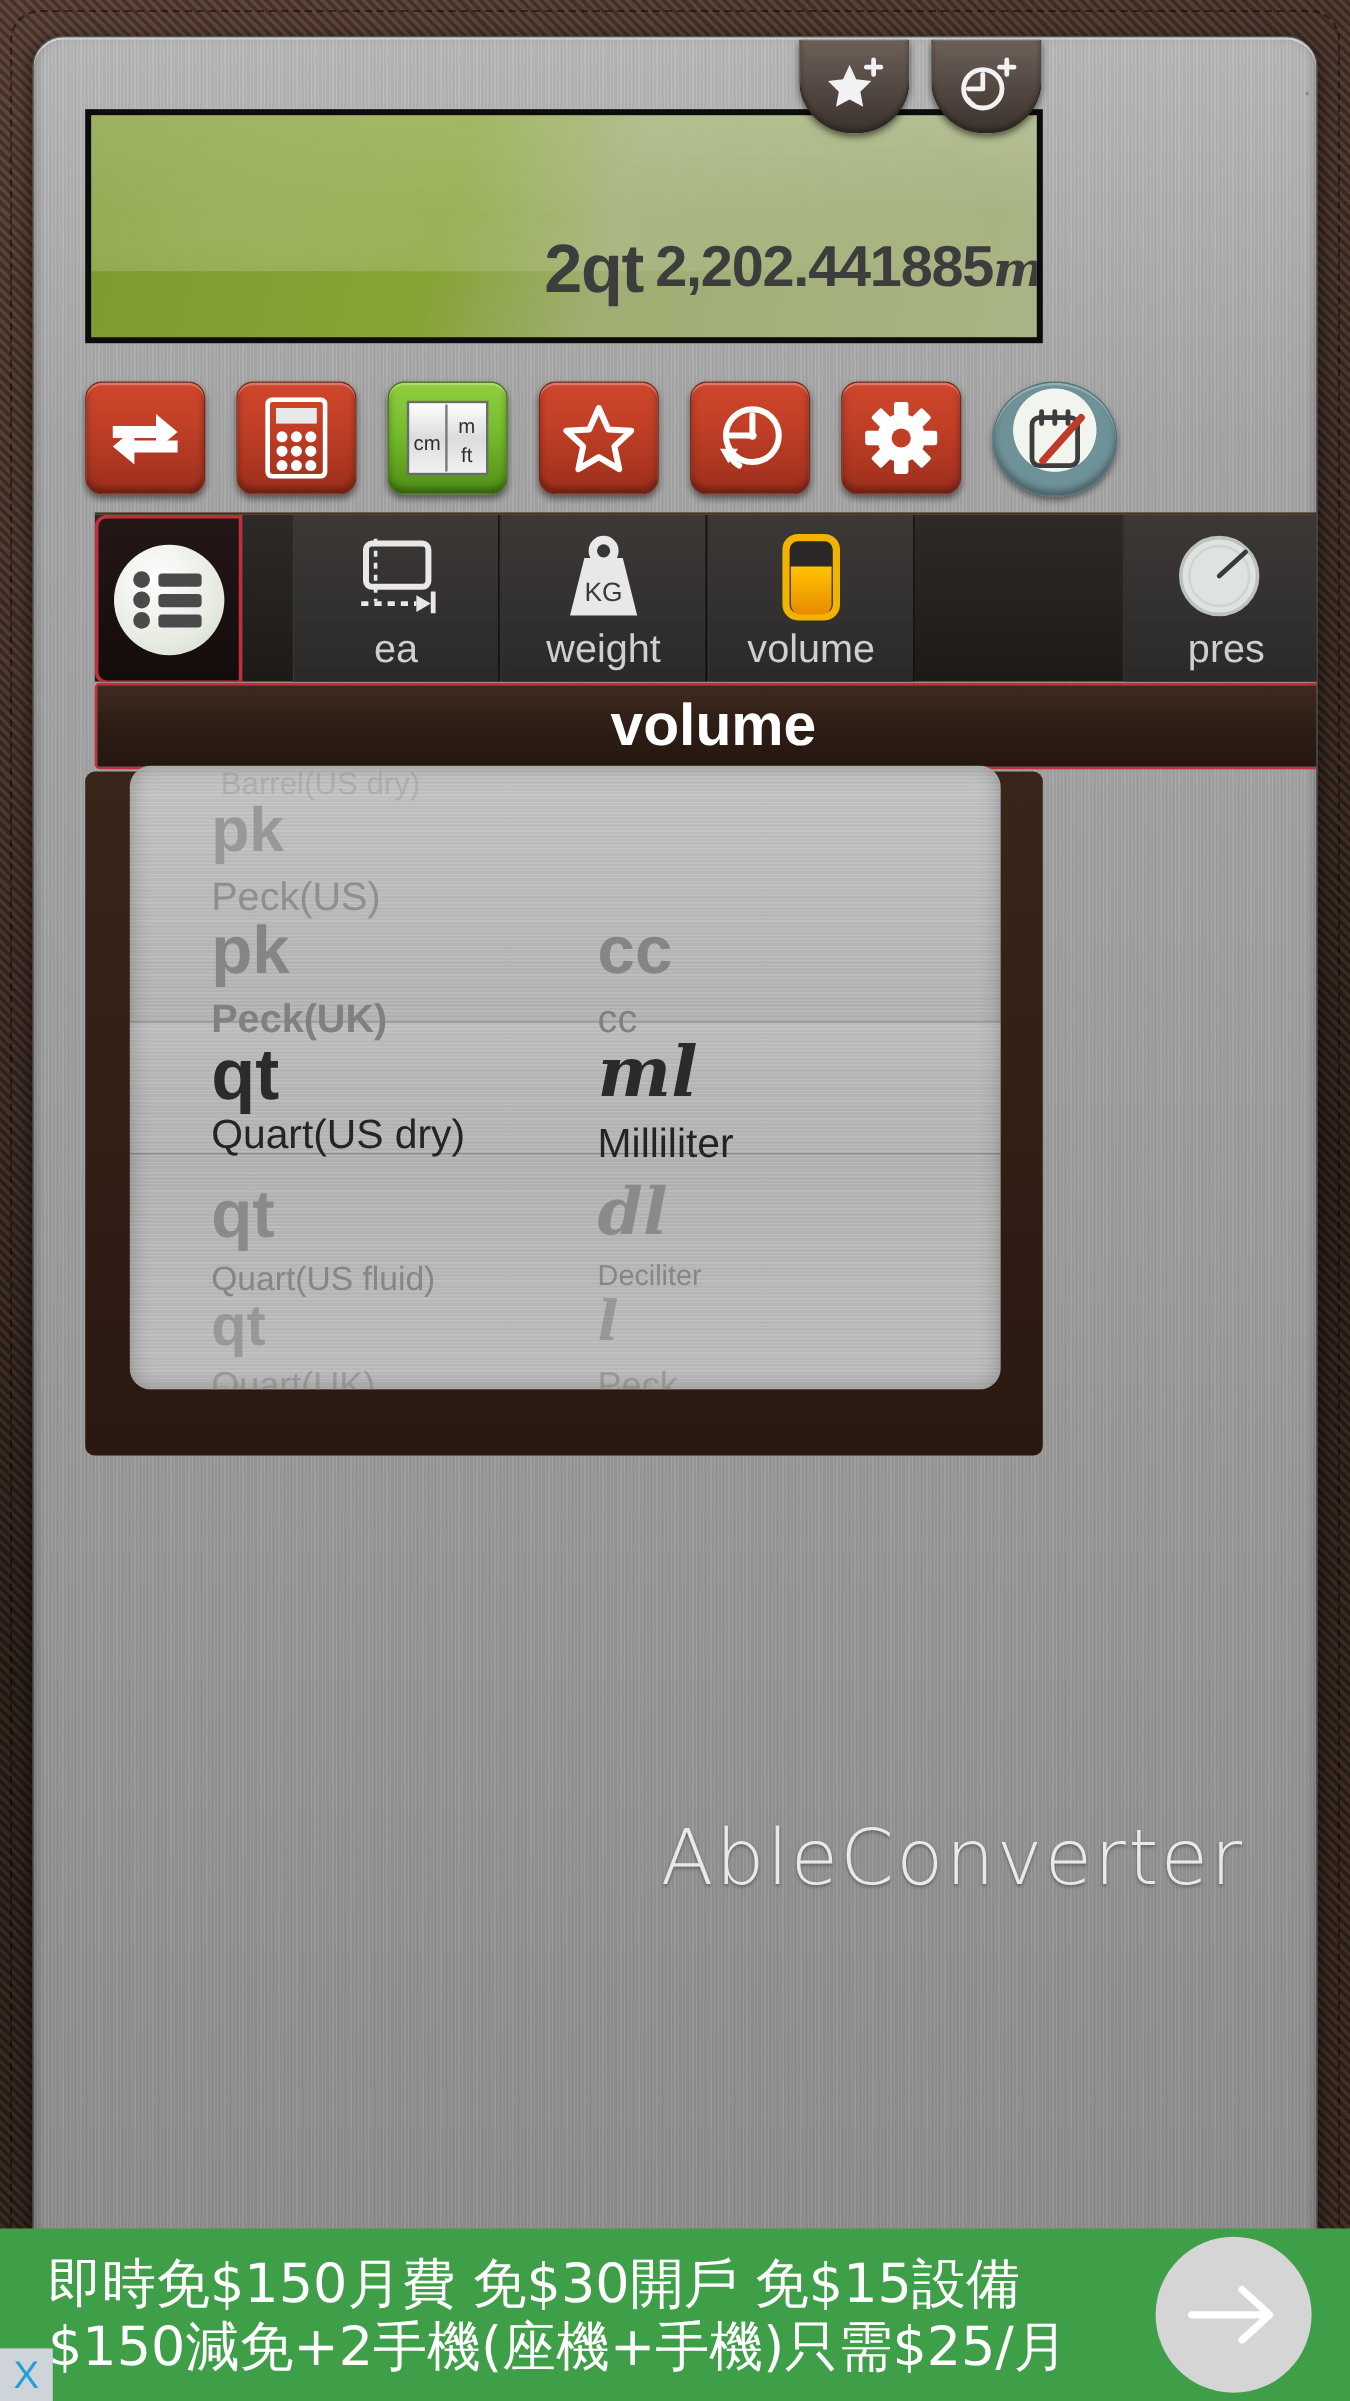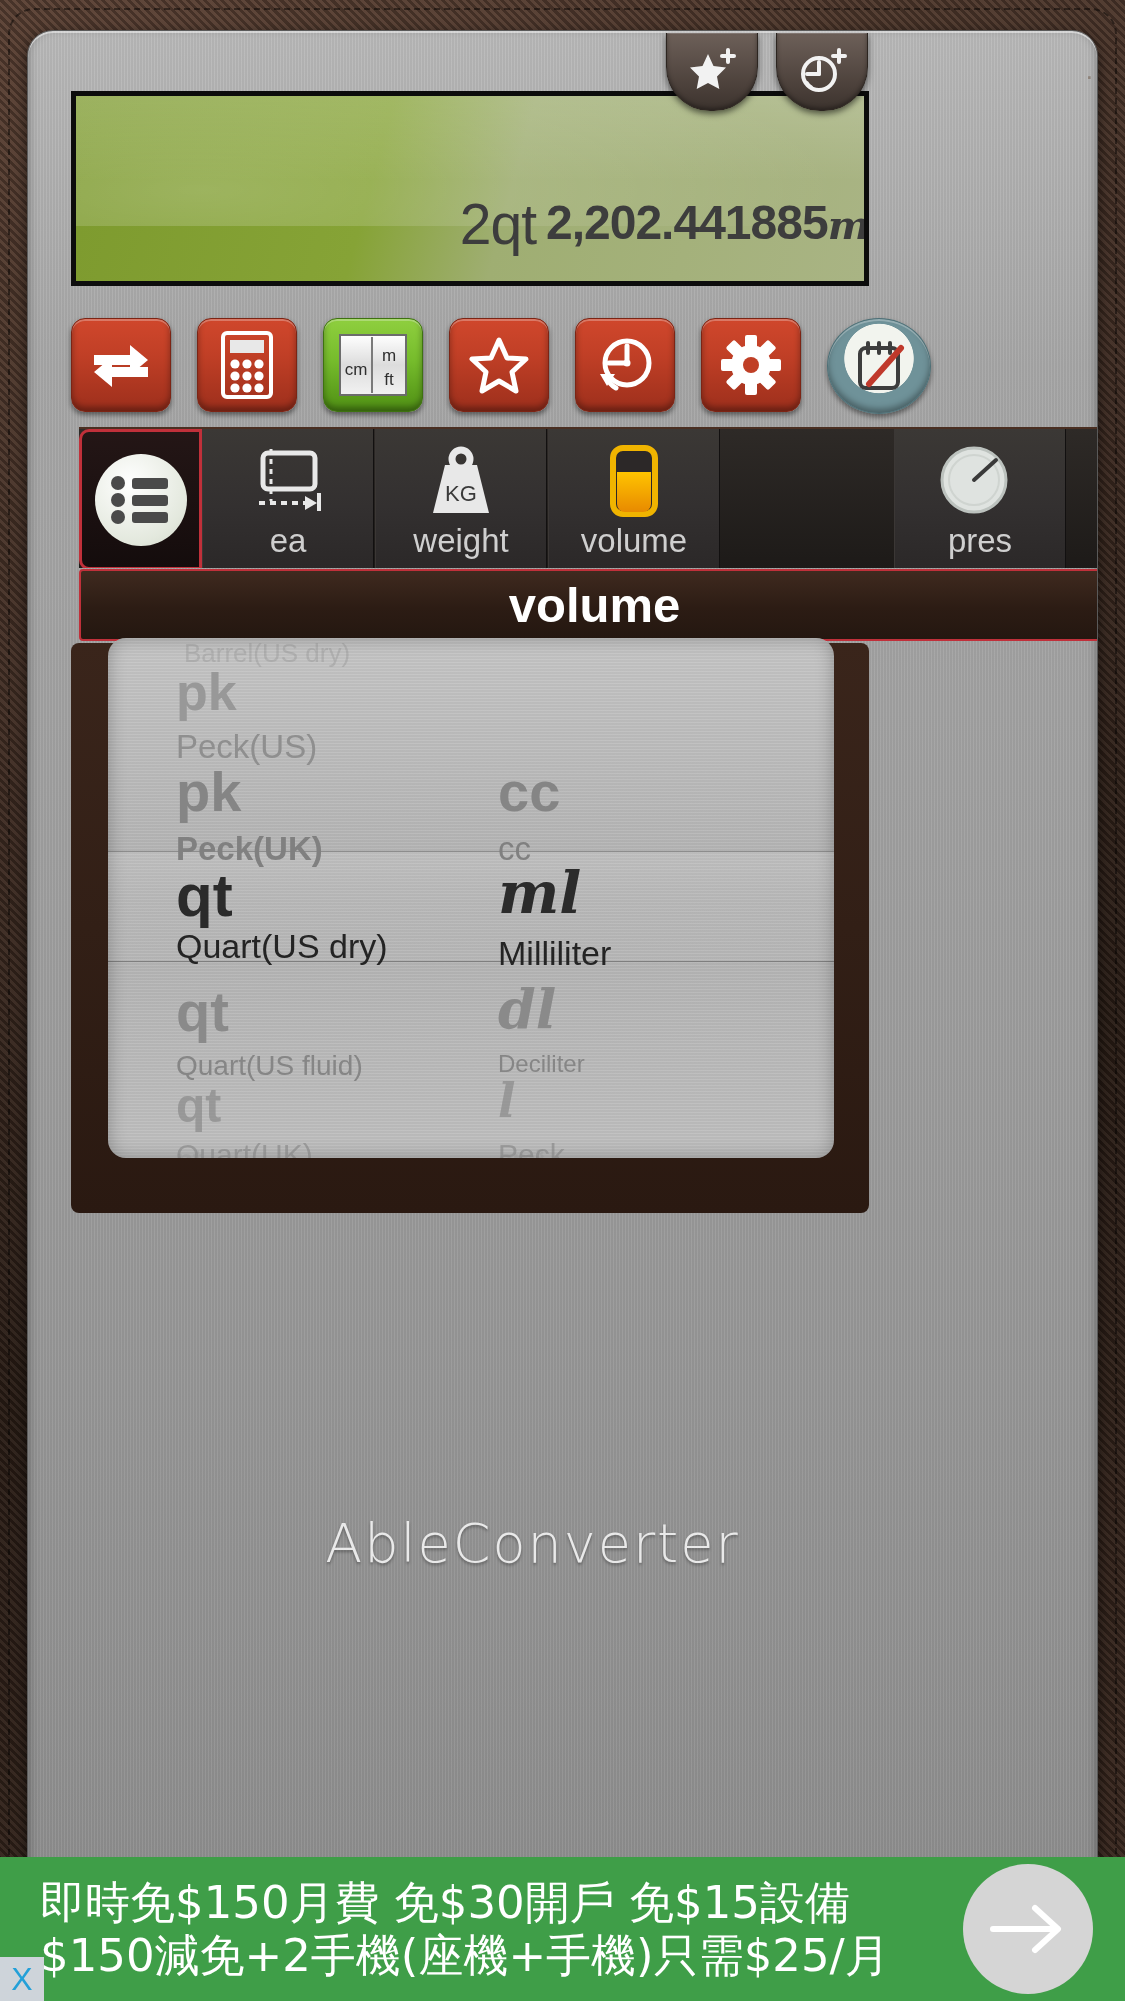--- a/index.html
+++ b/index.html
@@ -70,21 +70,21 @@
   .display .sheen1{
     position:absolute; left:-10%; top:-60%; width:130%; height:130%;
     background: radial-gradient(ellipse at 20% 85%, rgba(255,255,255,.22) 0%, rgba(255,255,255,0) 55%);
   }
   .display .sheen2{
     position:absolute; left:0; top:0; width:100%; height:46%;
     background: linear-gradient(180deg, rgba(255,255,255,.17), rgba(255,255,255,0));
   }
   .fromVal {
     position:absolute; left:300px; top:100px; width:160px; text-align:right;
-    font-size:57px; font-weight:normal; color:#3d3d3d; letter-spacing:-1px; line-height:1;
+    font-size:57px; font-weight:bold; color:#3d3d3d; letter-spacing:-1px; line-height:1;
   }
   .toVal {
     position:absolute; left:470px; top:103px; width:360px;
     font-size:48px; font-weight:bold; color:#3d3d3d; letter-spacing:-1px; line-height:1;
   }
   .toVal .ml { font-family:"DejaVu Serif", serif; font-style:italic; font-size:40px; }
 
   
   .fnrow { position:absolute; left:43px; top:287px; width:1050px; height:98px; }
   .fnbtn {
@@ -112,20 +112,21 @@
     border-top: 2px solid #4a2f22;
     overflow:hidden;
   }
   .catitem {
     position:absolute; top:0; height:141px; width:172px;
     border-right: 1px solid #121010;
     border-left: 1px solid #3b3735;
     background: linear-gradient(180deg,#3b3835 0%,#333030 55%,#2b2828 100%);
     display:flex; flex-direction:column; align-items:center; justify-content:flex-start;
     padding-top:12px;
+    margin-left:42px;
   }
   .catlabel { font-size:33px; color:#cfcfcf; position:absolute; bottom:10px; white-space:nowrap; }
   .caticon { height:80px; display:flex; align-items:center; justify-content:center; }
 
   .listbtn {
     position:absolute; left:0; top:0; width:123px; height:141px;
     background: linear-gradient(180deg,#241616,#140c0c);
     border:3px solid #c0303a; border-radius:10px 0 0 10px;
     display:flex; align-items:center; justify-content:center; z-index:5;
   }
@@ -165,21 +166,21 @@
   .pname { position:absolute; font-weight:normal; }
   .sel-line { position:absolute; left:0; right:0; height:1px; background:rgba(0,0,0,.28); }
   .sel-band {
     position:absolute; left:0; right:0; top:213px; height:110px;
     background: linear-gradient(180deg, rgba(255,255,255,.14), rgba(255,255,255,.03));
   }
 
   
   .brand {
     position:absolute; left:0; right:0; top:1481px;
-    text-align:center; color:#e9e9e9; font-size:54px; letter-spacing:2px;
+    text-align:right; color:#e9e9e9; font-size:64px; letter-spacing:2px;
     font-family:"DejaVu Sans", sans-serif; font-weight:300;
     text-shadow: 0 2px 3px rgba(0,0,0,.35);
     padding-right:60px;
   }
 
   
   .ad {
     position:absolute; left:0; bottom:0; width:1125px; height:144px;
     background:#3f9e48;
     display:flex; align-items:center;

